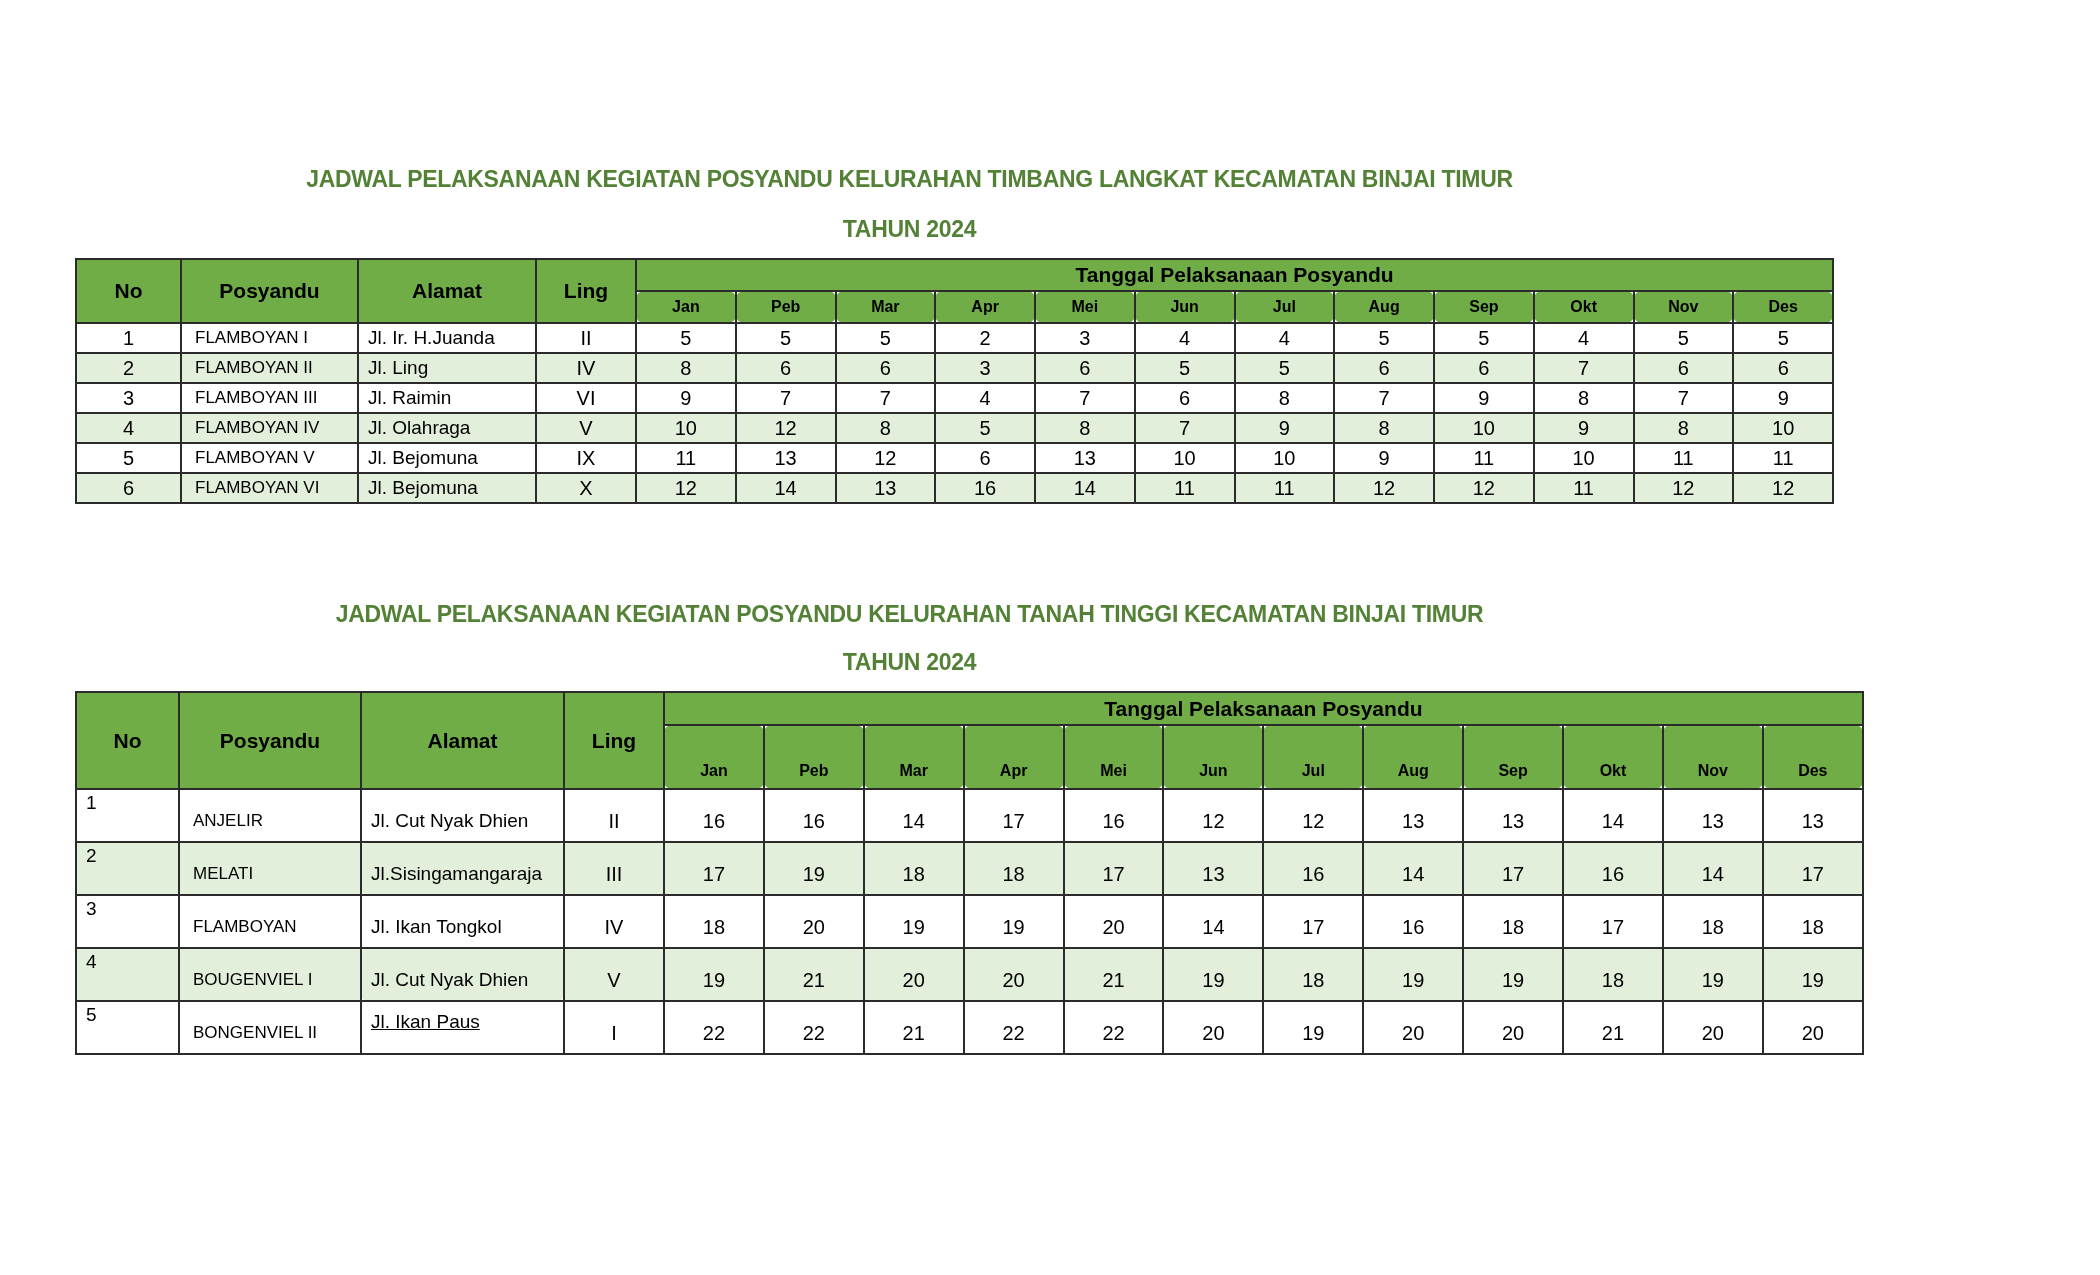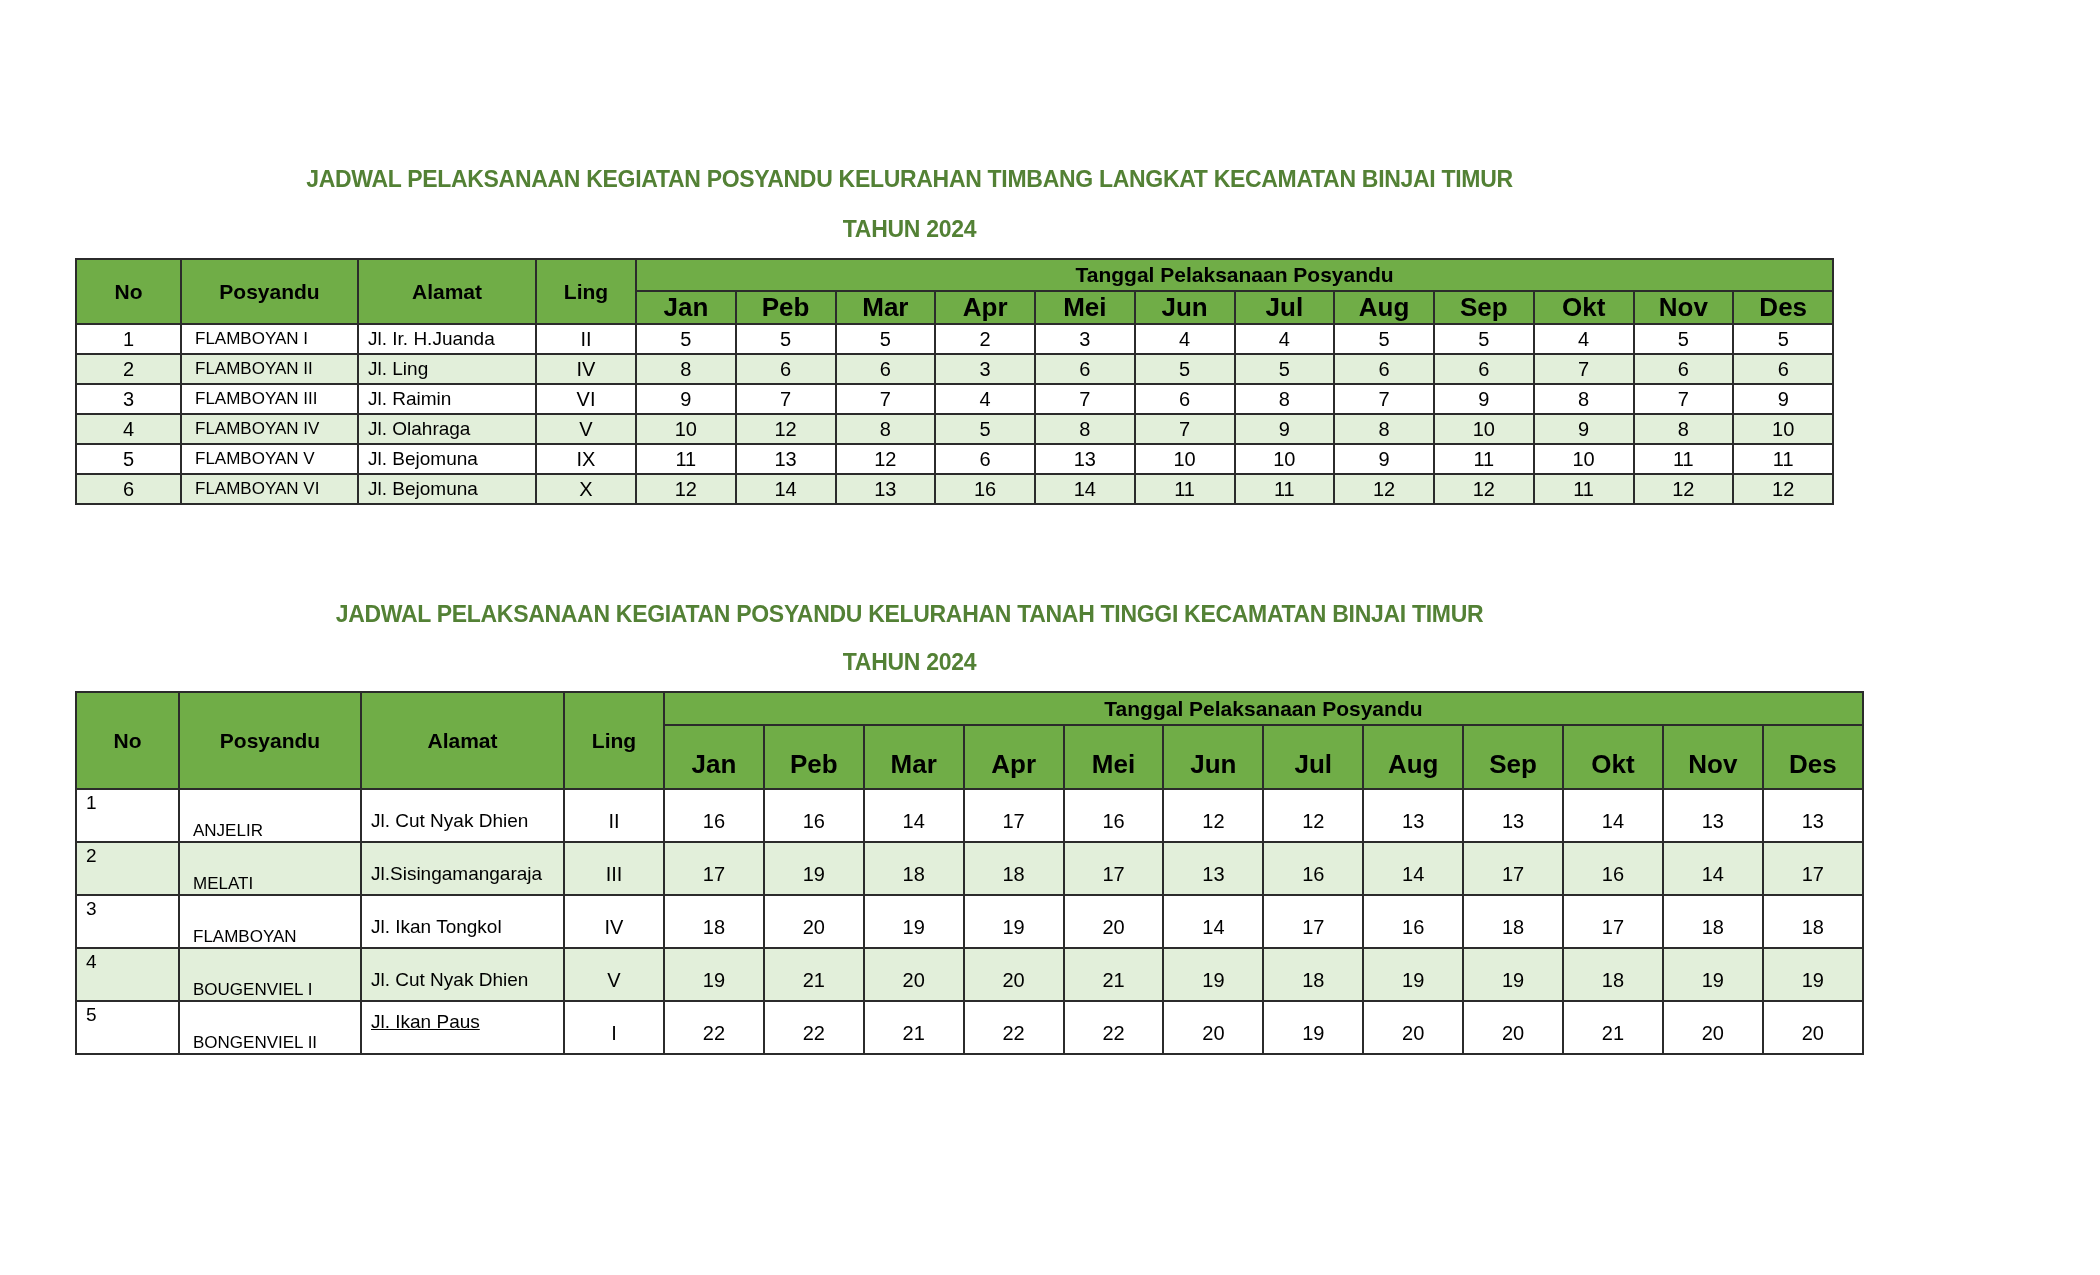--- a/index.html
+++ b/index.html
@@ -28,33 +28,33 @@
   }
   table.sched th, table.sched td{
     border:2px solid var(--border);
     overflow:hidden;white-space:nowrap;
     padding:0;
   }
   table.sched thead th{
     background:var(--header-fill);
     font-weight:bold;font-size:21px;text-align:center;vertical-align:middle;
   }
-  table.sched thead th.month-h{font-size:26px;}
+  table.sched thead th.month-h{font-size:16px;border-radius:8px;}
   table.sched tbody tr.alt{background:var(--alt-fill);}
   table.sched td{font-size:20px;text-align:center;vertical-align:middle;}
   table.sched td.cell-posyandu{
     text-align:left;padding-left:13px;font-size:17px;
     vertical-align:bottom;padding-bottom:4px;
   }
-  table.sched td.cell-alamat{text-align:left;padding-left:9px;font-size:19px;}
+  table.sched td.cell-alamat{text-align:left;padding-left:9px;font-size:19px;border-radius:7px;}
 
   
   #table2 thead th.month-h{vertical-align:bottom;padding-bottom:8px;}
   #table2 td.cell-no{text-align:left;vertical-align:top;padding:2px 0 0 9px;font-size:19px;}
-  #table2 td.cell-posyandu{vertical-align:bottom;padding-bottom:0;}
+  #table2 td.cell-posyandu{vertical-align:bottom;padding-bottom:10px;}
   #table2 td.cell-alamat{vertical-align:bottom;padding-bottom:9px;}
   #table2 td.cell-ling, #table2 td.cell-date{vertical-align:bottom;padding-bottom:8px;}
   #table2 tbody tr:nth-child(5) td.cell-alamat{vertical-align:top;padding-top:9px;text-decoration:underline;}
 </style>
 </head>
 <body>
 
 <div class="sheet">
 
   <div class="doc-title" style="top:166px;">JADWAL PELAKSANAAN KEGIATAN POSYANDU KELURAHAN TIMBANG LANGKAT KECAMATAN BINJAI TIMUR</div>

